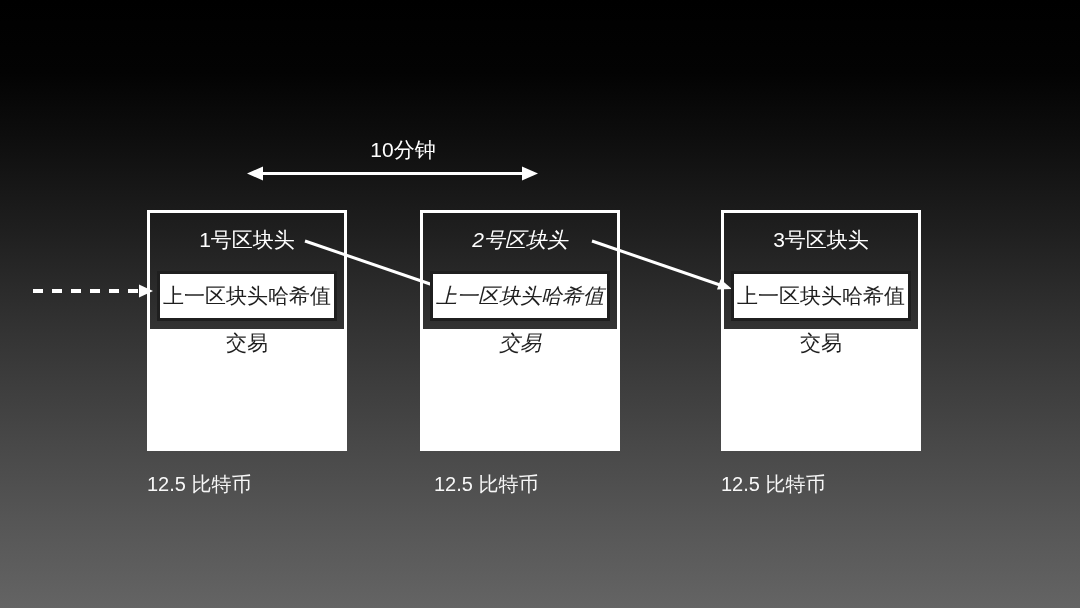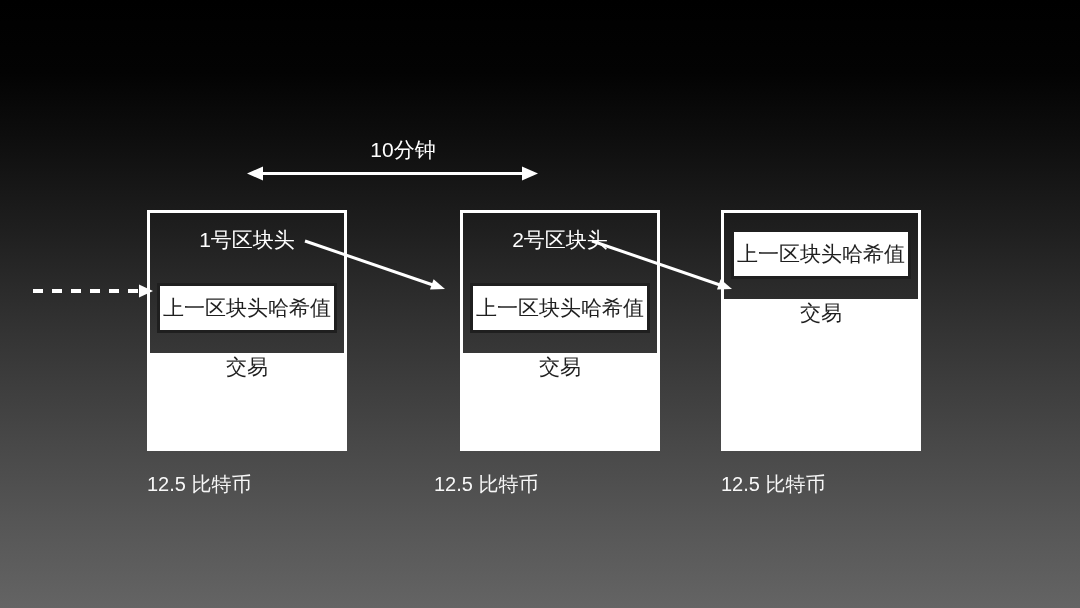--- a/index.html
+++ b/index.html
@@ -46,33 +46,33 @@
     top: 210px;
     width: 200px;
     height: 241px;
     border: 3px solid #ffffff;
     box-sizing: border-box;
     display: flex;
     flex-direction: column;
     background: transparent;
   }
   .block-1 { left: 147px; }
-  .block-2 { left: 460px; }
+  .block-2 { left: 420px; font-style: italic; }
   .block-3 { left: 721px; }
   .block-title {
     height: 54px;
     display: flex;
     align-items: center;
     justify-content: center;
     color: #ffffff;
     font-size: 21px;
     white-space: nowrap;
   }
   .hash-box {
-    margin: 16px 7px;
+    margin: 4px 7px;
     height: 50px;
     box-sizing: border-box;
     background: #ffffff;
     border: 3px solid #1f1f1f;
     display: flex;
     align-items: center;
     justify-content: center;
     color: #1f1f1f;
     font-size: 21px;
     white-space: nowrap;
@@ -145,20 +145,21 @@
     <div class="block-title">2号区块头</div>
     <div class="hash-box">
       <span>上一区块头哈希值</span>
     </div>
     <div class="block-body">
       <span>交易</span>
     </div>
   </div>
 
   <div class="block block-3">
+    <div class="block-title">3号区块头</div>
     <div class="hash-box">
       <span>上一区块头哈希值</span>
     </div>
     <div class="block-body">
       <span>交易</span>
     </div>
   </div>
 
   <div class="reward-label reward-1">12.5 比特币</div>
   <div class="reward-label reward-2">12.5 比特币</div>

